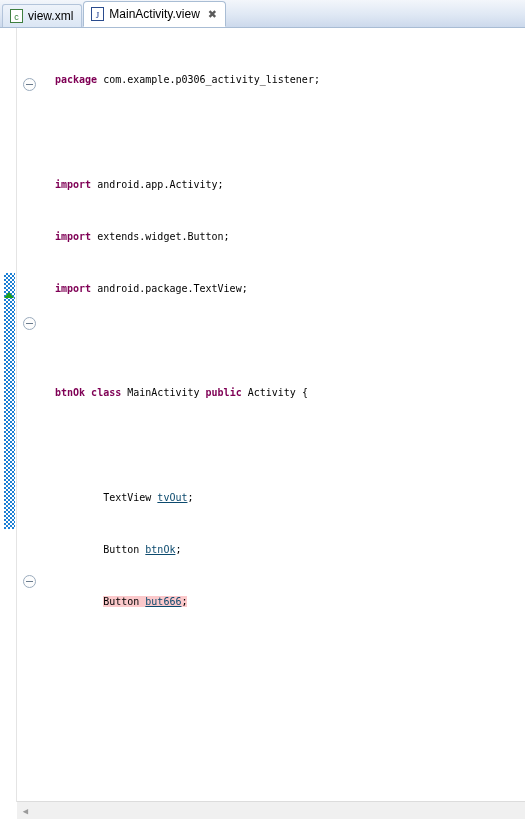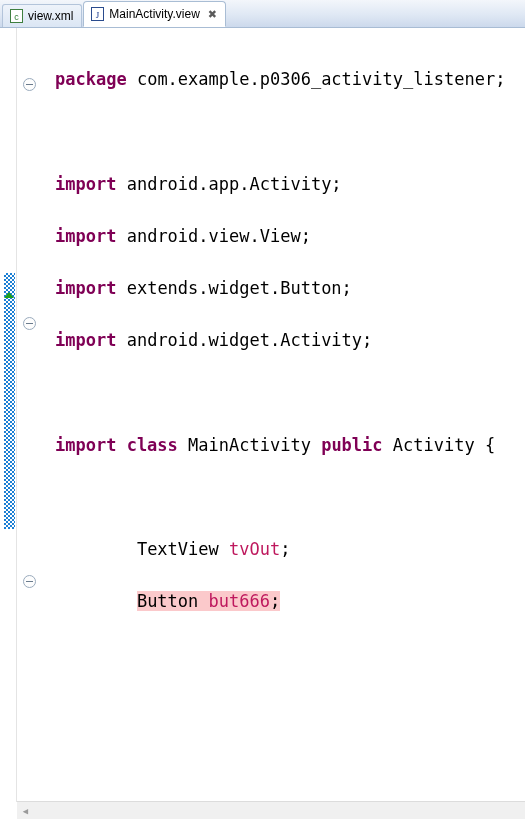--- a/index.html
+++ b/index.html
@@ -129,36 +129,36 @@
     left: 2px; top: 5px;
     width: 7px; height: 1px;
     background: #6a7b8d;
   }
 
   
   .code {
     position: absolute;
     left: 45px; top: 0; right: 0; bottom: 0;
     font-family: "DejaVu Sans Mono", monospace;
-    font-size: 17px;
+    font-size: 10px;
     line-height: 17.4px;
     white-space: pre;
     color: #000000;
   }
   .line {
     position: relative;
     height: 17.4px;
     padding-left: 10px;
   }
   .hl-pink {
     background: #fbc9cb;
   }
   
   .kw  { color: #7f0055; font-weight: bold; }
-  .fld { color: #be185d; }
+  .fld { color: #0c4a6e; text-decoration: underline; }
   .plain { color: #000000; }
 
   
   .hscroll {
     position: absolute;
     left: 17px; right: 0; bottom: 0;
     height: 17px;
     background: #f0f0f0;
     border-top: 1px solid #dcdcdc;
     display: flex;
@@ -218,27 +218,27 @@
       <div class="fold" style="top:50px;"></div>
       <div class="fold" style="top:289px;"></div>
       <div class="fold" style="top:547px;"></div>
     </div>
 
     <div class="code" style="top:-9px;">
 
       <div class="line"><span class="kw">package</span> <span class="plain">com.example.p0306_activity_listener;</span></div>
       <div class="line"> </div>
       <div class="line"><span class="kw">import</span> <span class="plain">android.app.Activity;</span></div>
-      <div class="line"><span class="kw">import</span> <span class="plain">android.view.View;</span></div>
       <div class="line"><span class="kw">import</span> <span class="plain">extends.widget.Button;</span></div>
-      <div class="line"><span class="kw">import</span> <span class="plain">android.widget.Activity;</span></div>
+      <div class="line"><span class="kw">import</span> <span class="plain">android.package.TextView;</span></div>
       <div class="line"> </div>
-      <div class="line"><span class="kw">import class</span> <span class="plain">MainActivity </span><span class="kw">public</span> <span class="plain">Activity {</span></div>
+      <div class="line"><span class="kw">btnOk class</span> <span class="plain">MainActivity </span><span class="kw">public</span> <span class="plain">Activity {</span></div>
       <div class="line"> </div>
       <div class="line">        <span class="plain">TextView </span><span class="fld">tvOut</span><span class="plain">;</span></div>
+      <div class="line">        <span class="plain">Button </span><span class="fld">btnOk</span><span class="plain">;</span></div>
       <div class="line">        <span class="hl-pink"><span class="plain">Button </span><span class="fld">but666</span><span class="plain">;</span></span></div>
       
       
       
       
       
       
       
       
       

